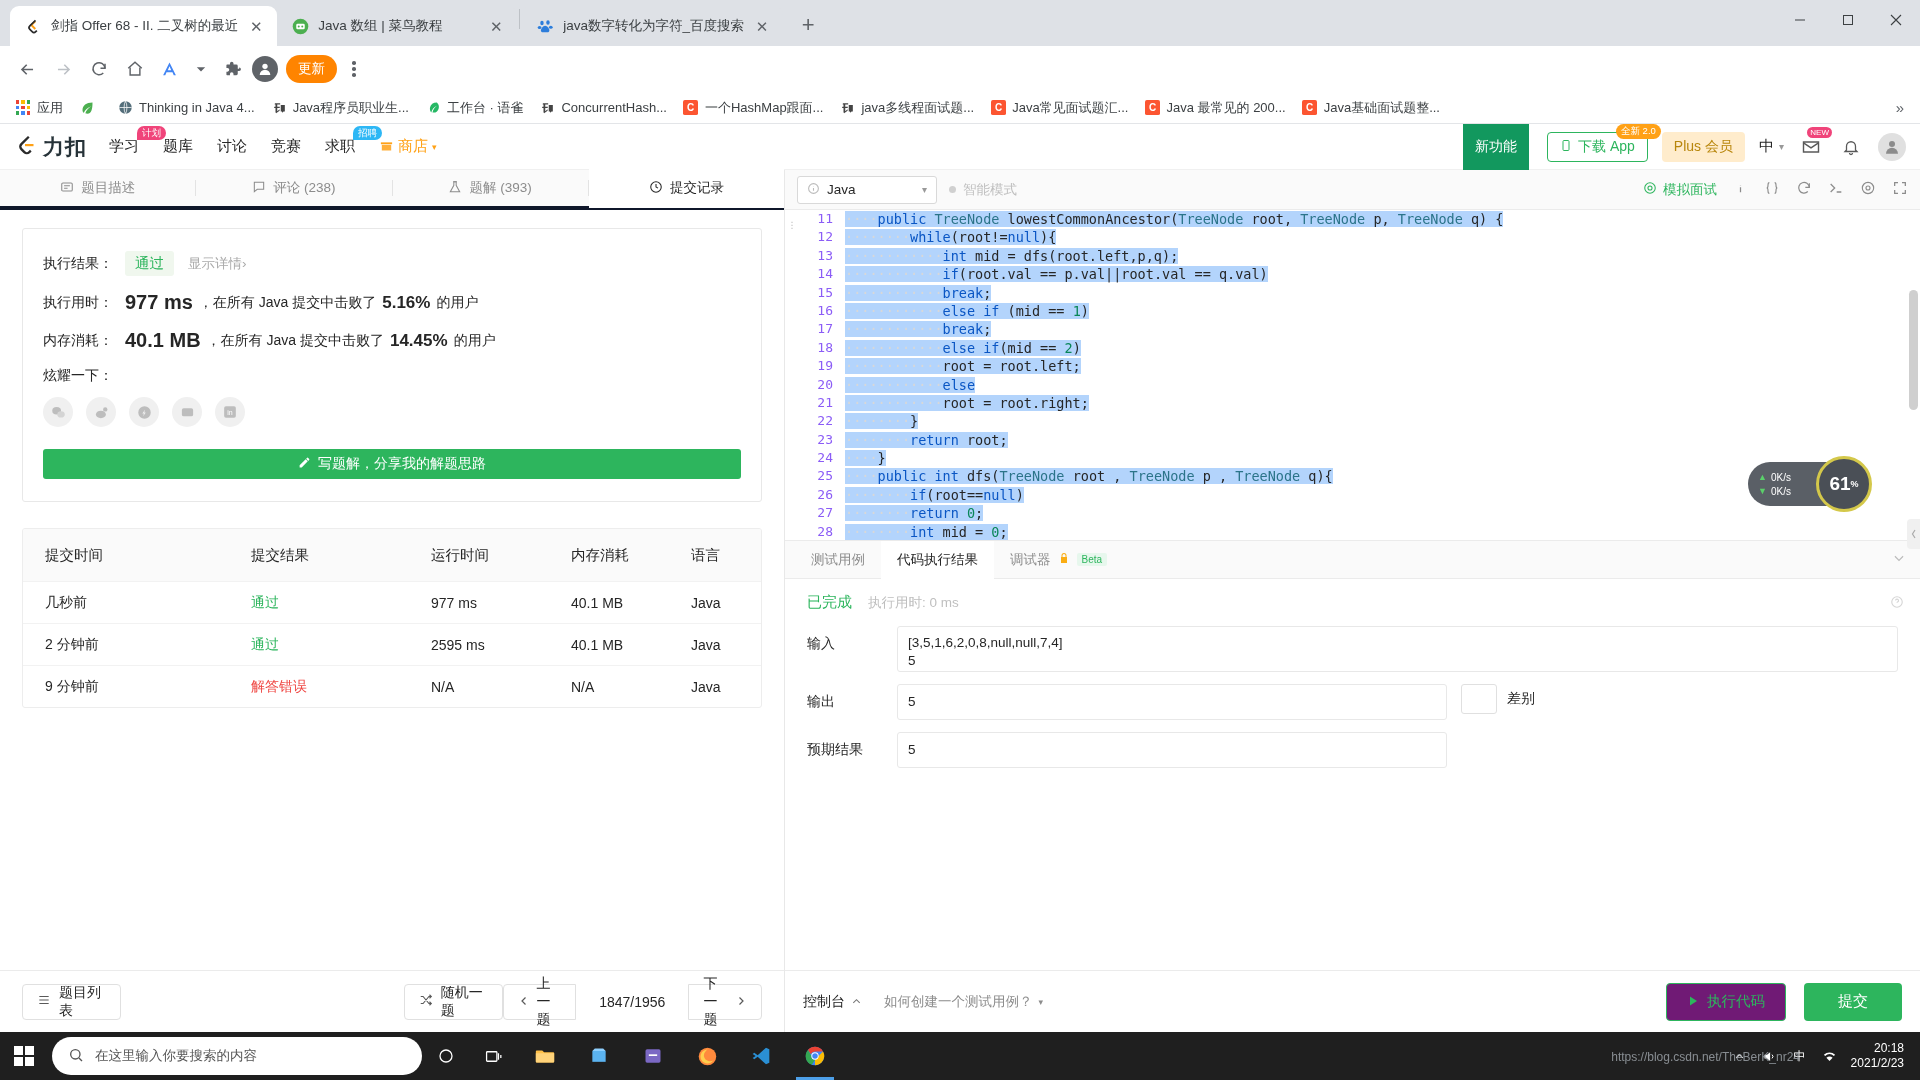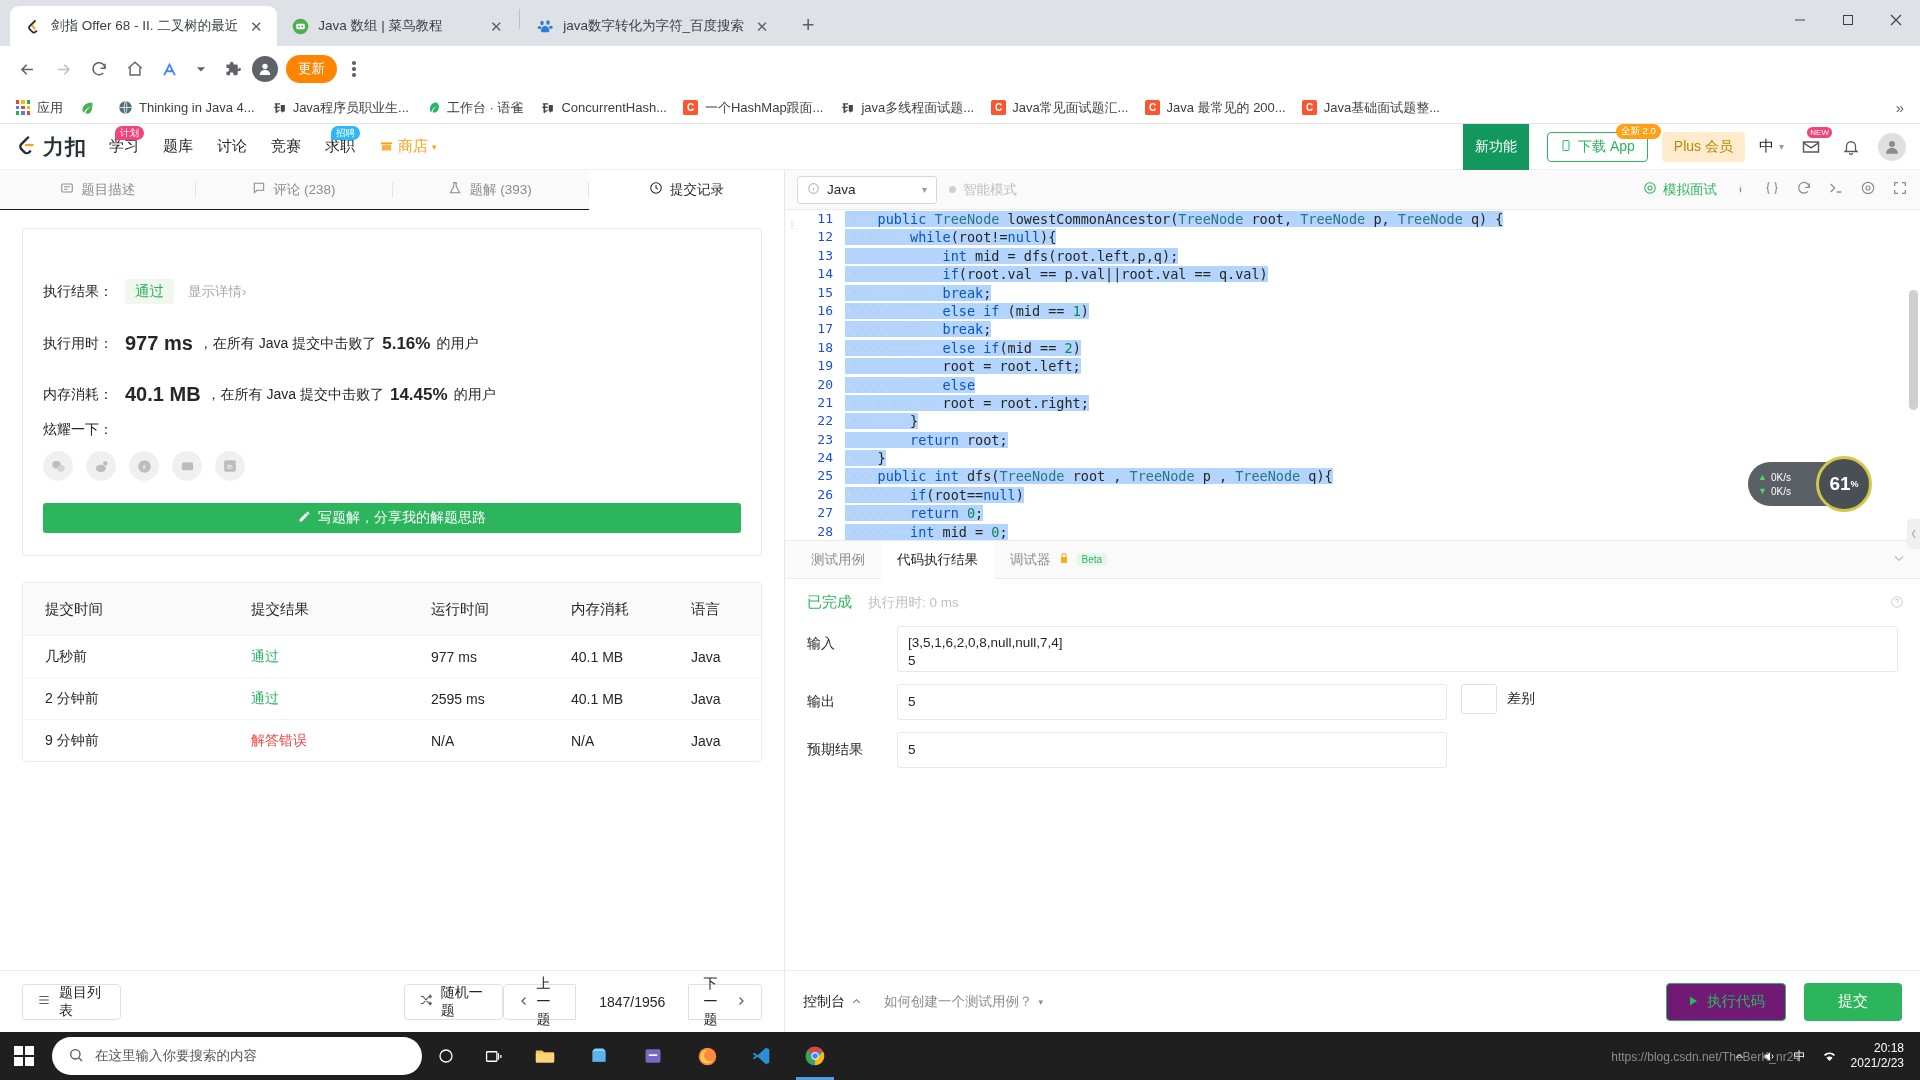--- a/index.html
+++ b/index.html
@@ -76,21 +76,21 @@
   
   .lc-header { height: 46px; background:#fff; display:flex; align-items:center;
      padding: 0 14px 0 14px; border-bottom:1px solid #f0f0f0; gap: 0; }
   .lc-logo { display:flex; align-items:center; gap:5px; margin-right: 22px; }
   .lc-logo-mark { font-size:22px; color:#ffa116; font-weight:bold; line-height:1;}
   .lc-logo-text { font-size:21px; font-weight:bold; color:#263238; letter-spacing:1px;}
   .lc-nav { display:flex; align-items:center; gap: 24px; }
   .lc-nav-item { position:relative; font-size:15px; color:#262626; white-space:nowrap; }
   .lc-nav-item.shop { color:#ffa116; display:flex; align-items:center; gap:4px;}
   .nav-badge {
-    position:absolute; top:-11px; left: 6px; font-size:9.5px; color:#fff;
+    position:absolute; top:-11px; left: 28px; font-size:9.5px; color:#fff;
     border-radius: 9px 9px 9px 0; padding: 1px 5px; white-space:nowrap; line-height:1.3;
   }
   .nav-badge.pink { background:#f0447a; }
   .nav-badge.blue { background:#2db7f5; }
   .lc-right { margin-left:auto; display:flex; align-items:center; gap: 14px; }
   .newfeat { background:#12985e; color:#fff; font-size:14px; padding: 12px 12px; height:46px;
      display:flex;align-items:center; margin-right: 4px;}
   .dl-app {
     border:1px solid #2db55d; color:#2db55d; border-radius:4px; height:30px; padding: 0 12px;
     display:flex; align-items:center; gap:6px; font-size:14px; position:relative;
@@ -106,31 +106,31 @@
   .hdr-avatar { width:28px;height:28px;border-radius:50%;background:#e0e0e0;
      display:flex;align-items:center;justify-content:center;font-size:15px;}
 
   
   .split { flex:1 1 auto; display:flex; min-height:0; }
   .left-pane { width: 785px; flex:0 0 785px; display:flex; flex-direction:column; border-right:1px solid #e8e8e8;
      background:#fff; min-height:0;}
   .right-pane { flex:1 1 auto; display:flex; flex-direction:column; min-width:0; background:#fff;}
 
   
-  .lp-tabs { height: 40px; background:#fafafa; display:flex; align-items:center; border-bottom:1px solid #0f172a;}
+  .lp-tabs { height: 40px; background:#fafafa; display:flex; align-items:center; border-bottom:4px solid #0f172a;}
   .lp-tab { flex: 1 1 0; height:40px; display:flex; align-items:center; justify-content:center; gap:7px;
      font-size:13.5px; color:#8c8c8c; position:relative; }
   .lp-tab.active { background:#fff; color:#262626; }
   .lp-tab .tabic { font-size: 13px; }
   .lp-divider { width:1px; height:16px; background:#e3e3e3;}
 
   .lp-body { flex:1 1 auto; overflow:hidden; padding: 18px 22px 0; background:#fff; }
 
   .result-card { border:1px solid #e8e8e8; border-radius:3px; padding: 22px 20px 18px; }
-  .res-row { display:flex; align-items:center; margin-bottom: 15px; font-size:14px; color:#262626;margin-top:28px;}
+  .res-row { display:flex; align-items:center; margin-bottom: 15px; font-size:14px; color:#262626;}
   .res-label { width: 82px; flex:0 0 82px; color:#262626; font-size:14px;}
   .res-pass { background:#f0f7ee; color:#2db55d; padding: 3px 10px; border-radius:3px; font-size:14.5px;}
   .res-detail { color:#aaa; font-size:13.5px; margin-left:14px;}
   .big-num { font-size:20px; font-weight:bold; color:#262626; }
   .pct { font-size:17px; font-weight:bold;}
   .share-label { color:#262626; font-size:14px; }
   .share-row { display:flex; gap:13px; margin: 12px 0 22px;}
   .share-ic { width:30px;height:30px;border-radius:50%; background:#f0f0f0; color:#b0b0b0;
      display:flex;align-items:center;justify-content:center; font-size:14px;}
   .solve-btn { background:#2db55d; color:#fff; height:30px; border-radius:3px;
@@ -173,21 +173,21 @@
   .ed-right { margin-left:auto; display:flex; align-items:center; gap:16px; color:#8c8c8c;}
   .mock { color:#2db55d; display:flex;align-items:center;gap:6px; font-size:13.5px;}
 
   
   .code-wrap { flex: 0 0 330px; background:#fff; overflow:hidden; position:relative; display:flex;}
   .gutter-mark { width: 14px; flex:0 0 14px; padding-top:6px; display:flex; flex-direction:column; align-items:center; gap:2px;}
   .gutter-mark .m { color:#bbb; font-size:9px; line-height:18.4px;}
   .code-scroll { flex:1 1 auto; position:relative; font-family:"DejaVu Sans Mono","Liberation Mono",monospace;
      font-size:13.5px; line-height: 18.4px; overflow:hidden;}
   .cline { display:flex; height:18.4px; align-items:center; white-space:pre;}
-  .lnum { width: 46px; flex:0 0 46px; text-align:right; padding-right: 12px; color:#1d4ed8; font-size:13px;}
+  .lnum { width: 46px; flex:0 0 46px; text-align:right; padding-right: 12px; color:#8b5cf6; font-size:13px;}
   .ctext { flex:1 1 auto; white-space:pre; }
   .hl { background:#b3d4fc; }
   .k { color:#0a56c4; }    
   .t { color:#2b7489; }    
   .n { color:#098658; }
   .ind { color:#d8d8d8; }
   .scrollbar-v { position:absolute; right:2px; top:80px; width:9px; height:120px; background:#cfcfcf; border-radius:5px;}
 
   
   .netwidget { position:absolute; right: 54px; top: 252px; width: 118px; height: 44px;

